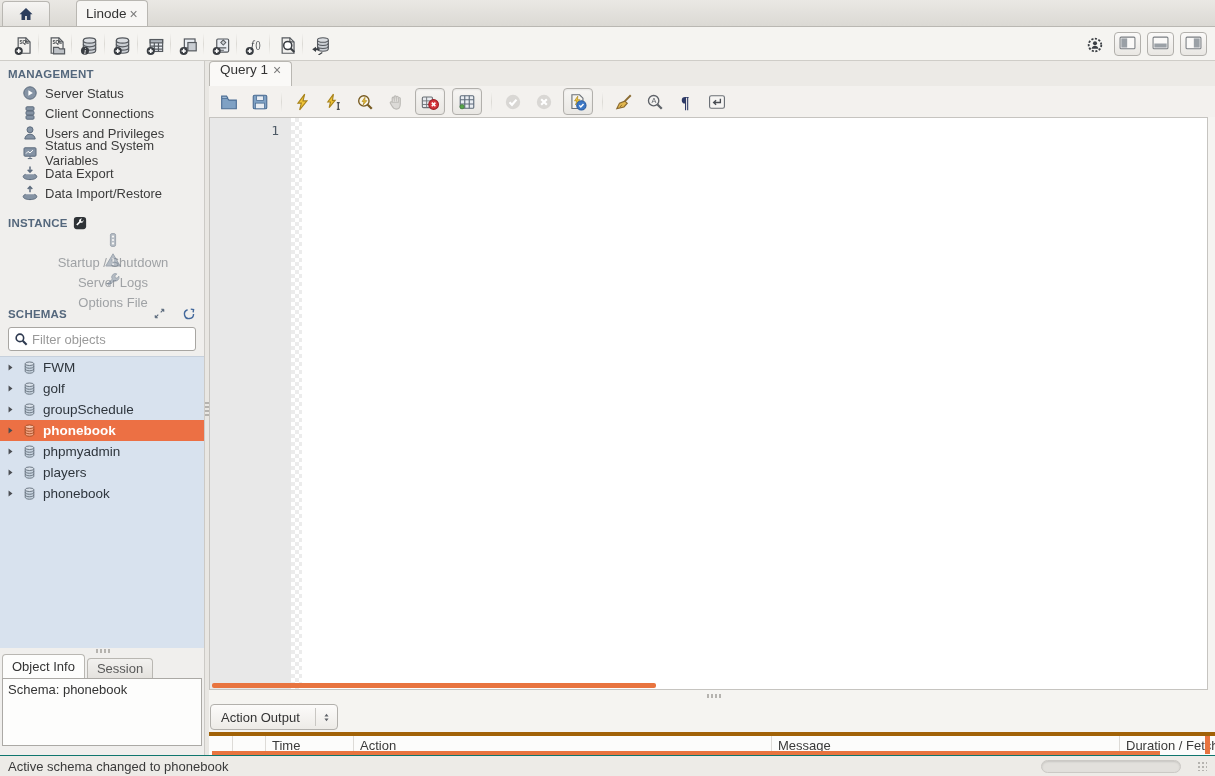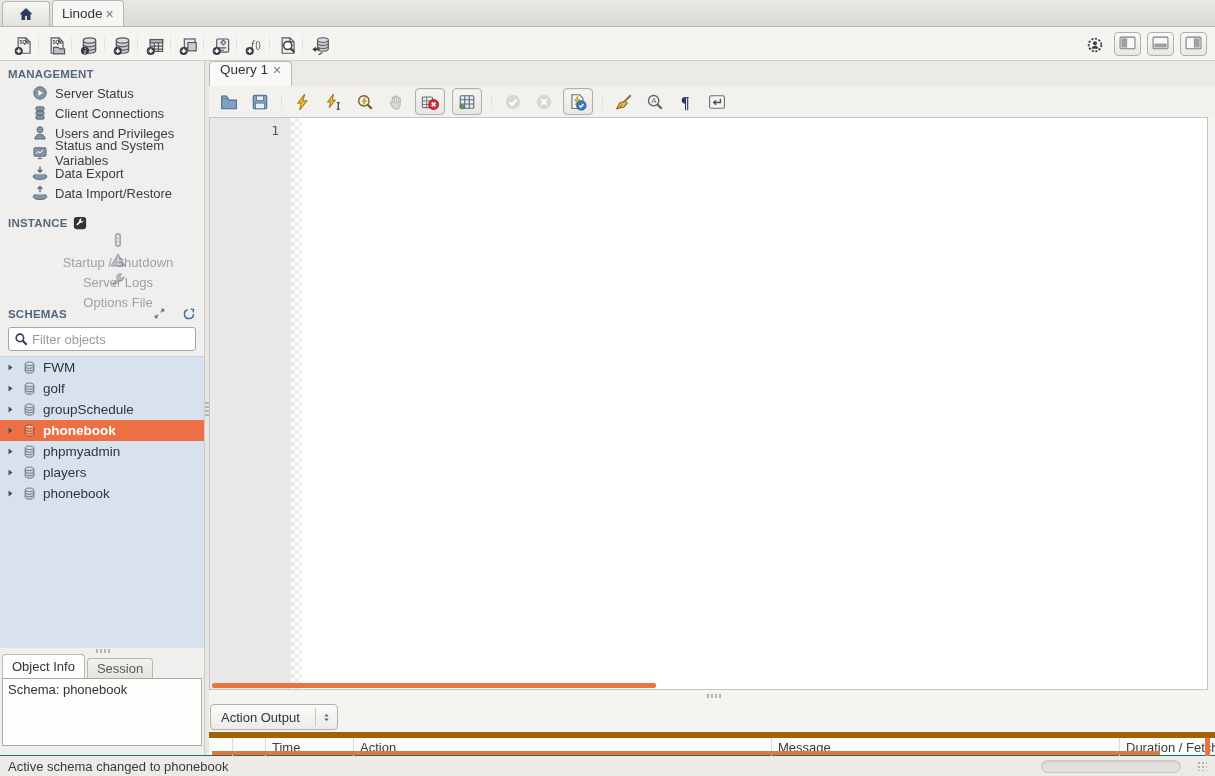--- a/index.html
+++ b/index.html
@@ -2,38 +2,38 @@
 <html><head>
 <meta charset="utf-8">
 <style>
   *{margin:0;padding:0;box-sizing:border-box;}
   html,body{width:1215px;height:776px;overflow:hidden;}
   body{font-family:"Liberation Sans","DejaVu Sans",sans-serif;font-size:13px;color:#3a3a3a;background:#EAE8E4;}
 
   
   .tabstrip{height:27px;background:linear-gradient(#EAE8E4,#DBD9D4);border-bottom:1px solid #B9B7B2;display:flex;align-items:flex-end;padding-left:2px;}
   .home-tab{width:48px;height:25px;border:1px solid #B9B7B2;border-bottom:none;border-radius:4px 4px 0 0;background:linear-gradient(#F6F5F3,#E3E1DD);display:flex;align-items:center;justify-content:center;margin-right:2px;}
-  .doc-tab{height:26px;border:1px solid #B9B7B2;border-bottom:none;border-radius:4px 4px 0 0;background:#F7F6F4;display:flex;align-items:center;padding:0 9px;gap:3px;font-size:13.5px;color:#333;}
+  .doc-tab{height:26px;border:1px solid #B9B7B2;border-bottom:none;border-radius:4px 4px 0 0;background:#F7F6F4;display:flex;align-items:center;padding:0 9px;gap:3px;font-size:13.5px;color:#333;margin-left:24px;}
   .tab-close{color:#7a7a7a;font-size:14px;cursor:default;}
 
   
   .main-toolbar{height:34px;background:#F5F4F1;border-bottom:1px solid #CFCDC8;display:flex;align-items:center;padding:0 8px;}
   .tb-btn{width:28px;height:28px;display:grid;place-items:center;}
   .tb-sep{width:1px;height:22px;background:linear-gradient(#F5F4F1,#DCDAD5,#F5F4F1);margin:0 2px;}
   .tb-right{margin-left:auto;display:flex;align-items:center;gap:6px;}
   .panel-btn{width:27px;height:24px;border:1px solid #B2B0AC;border-radius:4px;background:linear-gradient(#FBFAF9,#E9E7E3);display:grid;place-items:center;}
 
   
   .content{height:694px;display:flex;}
 
   
   .sidebar{width:204px;background:#F0EFED;display:flex;flex-direction:column;overflow:hidden;}
   .side-header{display:flex;align-items:center;gap:5px;height:19px;margin-top:3px;padding:0 8px;color:#54677C;font-weight:bold;font-size:11.5px;letter-spacing:.2px;}
   .side-header .spacer{flex:1;}
-  .side-item{display:flex;align-items:center;gap:7px;height:20px;padding-left:32px;font-size:13px;color:#3c3c3c;}
+  .side-item{display:flex;align-items:center;gap:7px;height:20px;padding-left:22px;font-size:13px;color:#3c3c3c;}
   .side-item.disabled{color:#9FA2A5;flex-direction:column;}
   .side-item.disabled svg{opacity:.55;}
   .icon16{width:16px;height:16px;display:inline-grid;place-items:center;flex:none;}
   .icon13{width:14px;height:14px;display:inline-grid;place-items:center;flex:none;}
   .mt10{margin-top:10px;} .mt12{margin-top:12px;gap:16px;}
   .filter-box{margin:4px 8px 0;height:24px;background:#fff;border:1px solid #A8A6A2;border-radius:3px;display:flex;align-items:center;padding:0 5px;gap:4px;}
   .filter-box input{border:none;outline:none;flex:1;font:13px "Liberation Sans","DejaVu Sans",sans-serif;color:#444;background:transparent;min-width:0;}
   .filter-box input::placeholder{color:#9a9a9a;}
   .schema-list{flex:1;margin-top:5px;background:#D8E2EE;border-top:1px solid #C6D0DC;overflow:hidden;position:relative;}
   .schema-row{height:21px;display:flex;align-items:center;gap:6px;padding-left:6px;color:#2e353c;font-size:13.5px;}
@@ -64,21 +64,21 @@
   .editarea{flex:1;background:#fff;}
   .h-scroll-thumb{position:absolute;left:2px;bottom:1px;width:444px;height:5px;background:#E8743F;border-radius:2px;}
   .out-split{height:12px;position:relative;}
   .out-split .grip-h{left:498px;top:4px;}
 
   
   .output-bar{height:30px;display:flex;align-items:center;padding-left:1px;}
   .combo{height:26px;width:128px;border:1px solid #B2B0AC;border-radius:4px;background:linear-gradient(#FCFBFA,#EDEBE7);display:flex;align-items:center;padding:0 5px 0 10px;font-size:13px;color:#333;}
   .combo .lbl{flex:1;}
   .combo .spin{border-left:1px solid #C9C7C3;padding-left:5px;height:18px;display:grid;place-items:center;}
-  .out-header{height:23px;background:#FCFCFB;border-top:6px solid #a16207;display:flex;position:relative;font-size:13px;color:#3a3a3a;}
+  .out-header{height:23px;background:#FCFCFB;border-top:4px solid #a16207;display:flex;position:relative;font-size:13px;color:#3a3a3a;}
   .th{display:flex;align-items:center;padding-left:6px;border-right:1px solid #DDDBD7;height:19px;overflow:hidden;white-space:nowrap;}
   .th.c0{width:24px;} .th.c1{width:33px;} .th.c2{width:88px;} .th.c3{width:418px;} .th.c4{width:348px;} .th.c5{flex:1;border-right:none;}
   .out-hscroll{position:absolute;left:3px;bottom:0;width:948px;height:4px;background:#E8743F;}
   .out-vscroll{position:absolute;right:5px;top:0;width:5px;height:18px;background:#E8743F;}
 
   
   .statusbar{height:21px;background:#EDEBE7;border-top:1px solid #0f766e;display:flex;align-items:center;padding:0 8px;font-size:13px;color:#3a3a3a;}
   .status-pill{margin-left:auto;margin-right:16px;width:140px;height:13px;border-radius:7px;background:#E2E0DC;border:1px solid #CBC9C5;box-shadow:inset 0 1px 2px rgba(0,0,0,.12);}
   .grip-corner{width:10px;height:10px;background:radial-gradient(circle at 2px 2px,#B5B3AF 1px,transparent 1.4px);background-size:4px 4px;}
   svg{display:block;}

